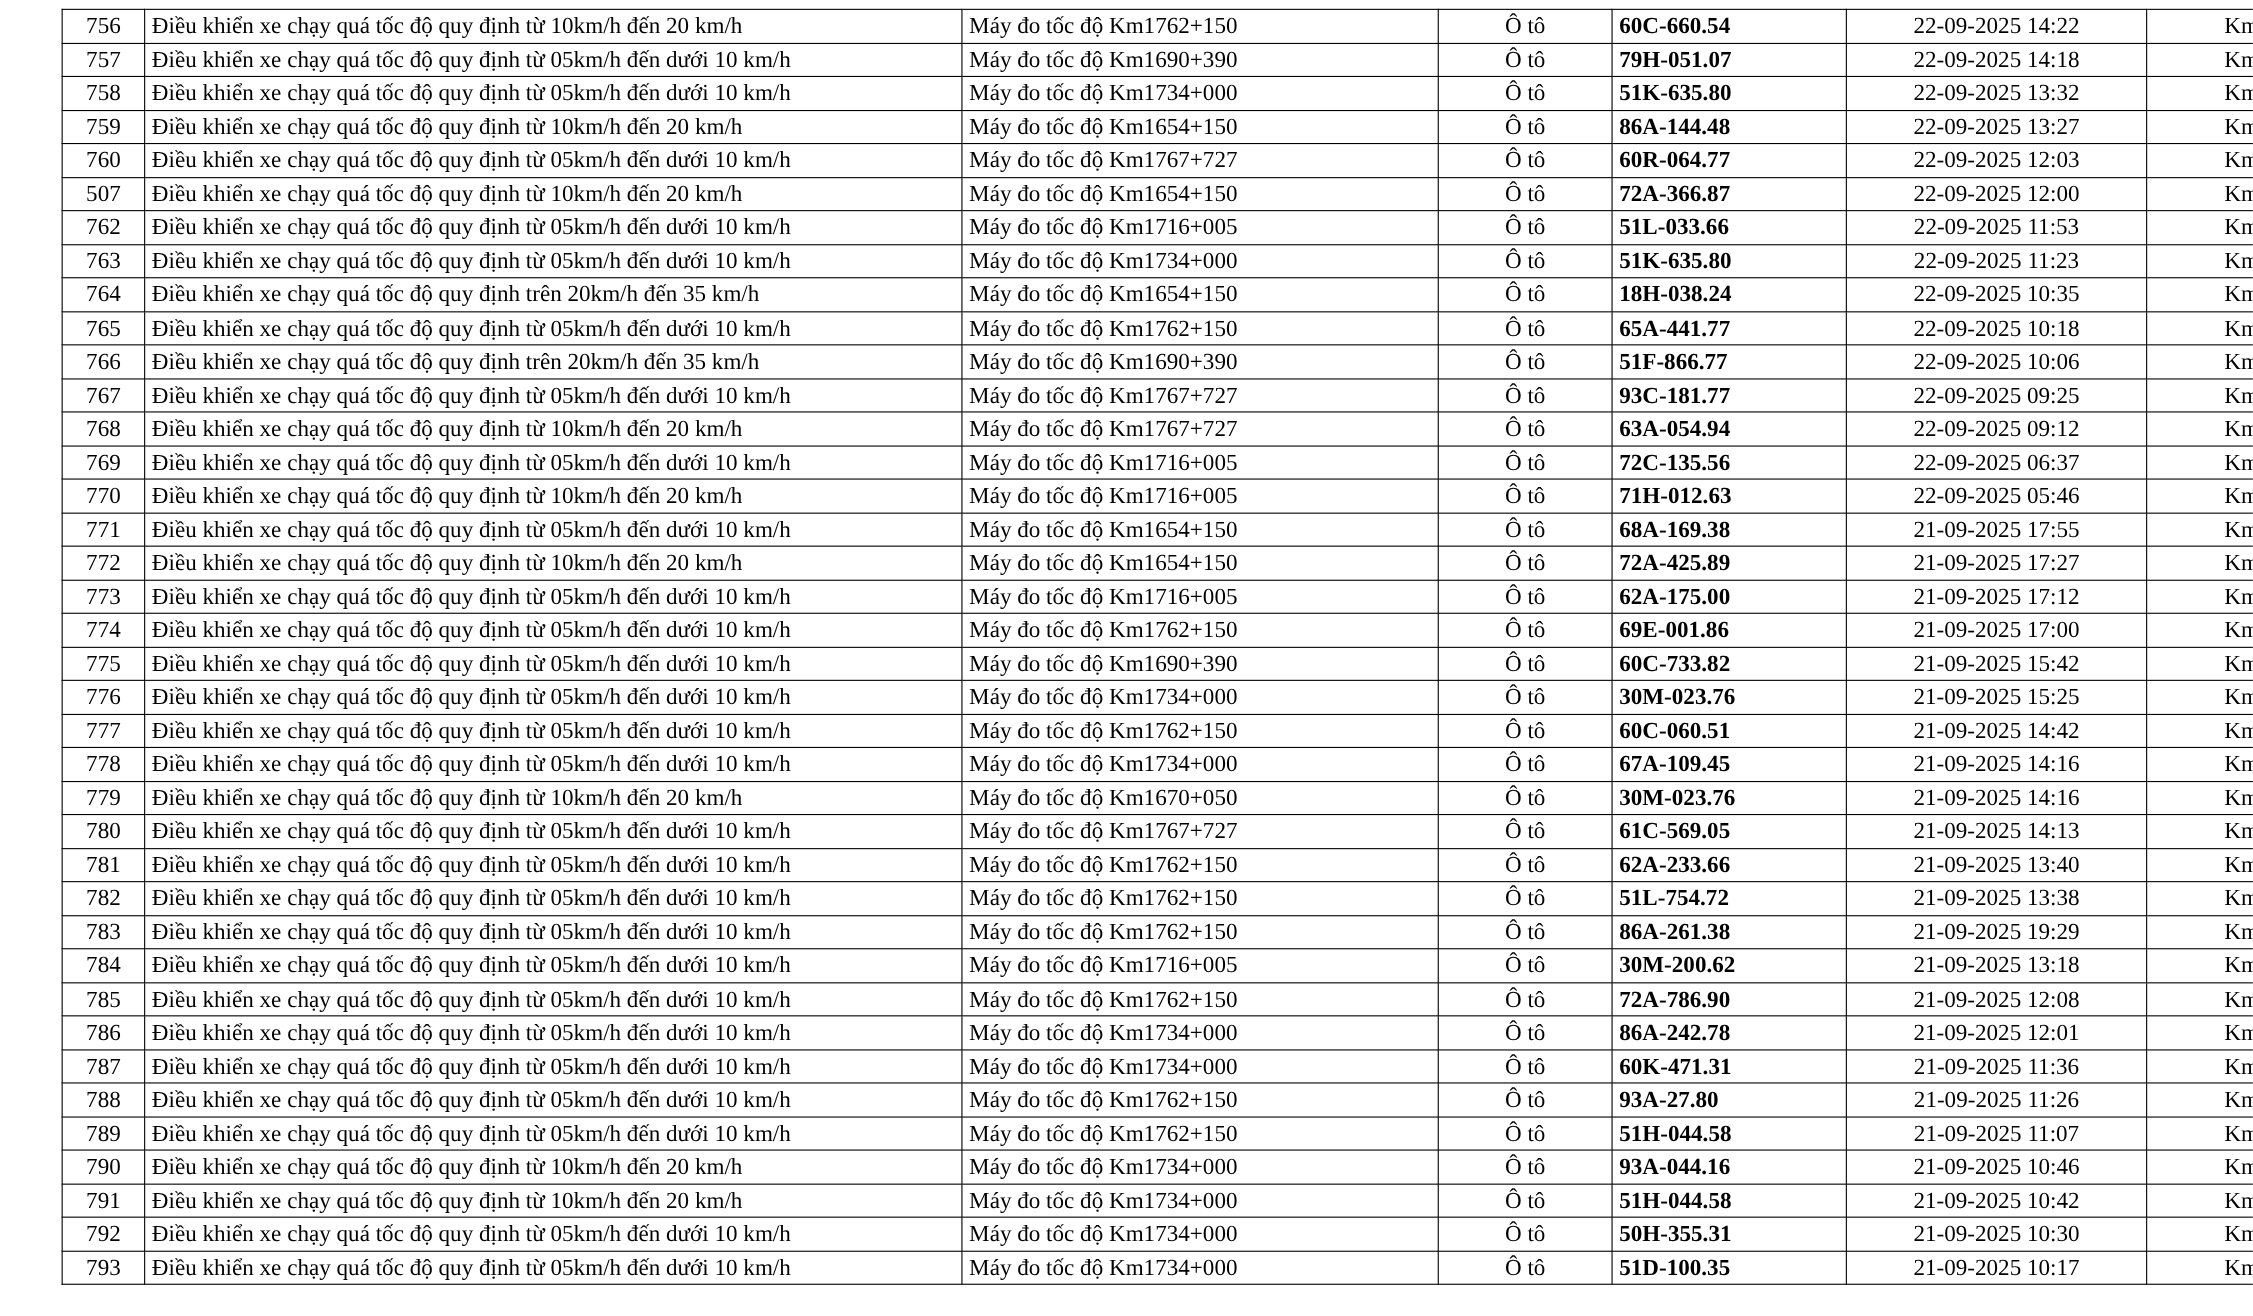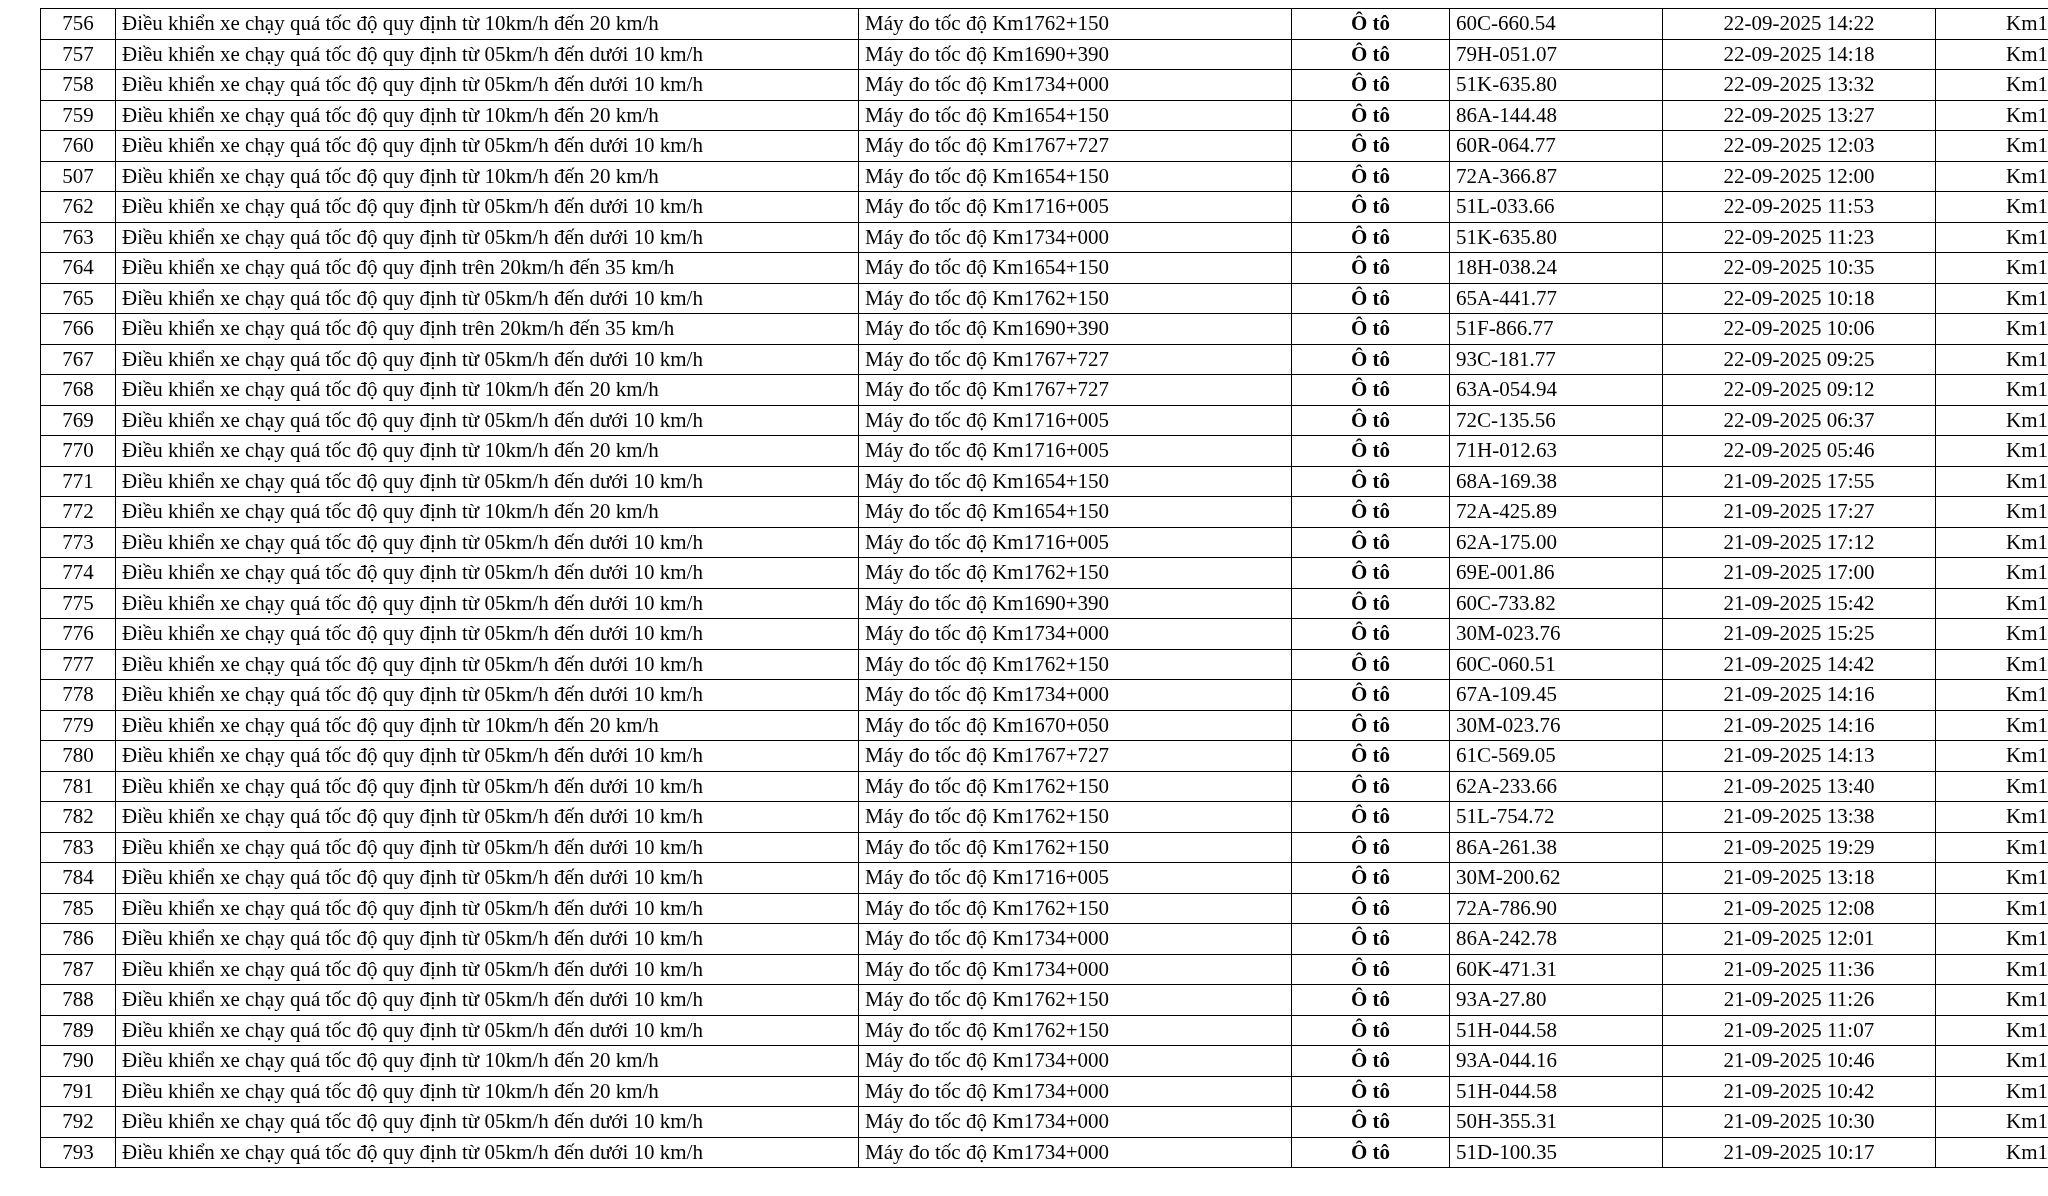--- a/index.html
+++ b/index.html
@@ -10,21 +10,21 @@
   body {
     width: 2048px;
     height: 1196px;
     font-family: "Liberation Serif", serif;
     color: #000000;
   }
   .page {
     width: 2048px;
     height: 1196px;
     box-sizing: border-box;
-    padding: 8px 40px 0 40px;
+    padding: 8px 40px 0 56px;
   }
   table.violations {
     border-collapse: collapse;
     width: 1968px;
     table-layout: fixed;
   }
   table.violations td {
     border: 1px solid #000000;
     font-size: 21px;
     line-height: 1.08;
@@ -46,27 +46,26 @@
   }
   td.col-device {
     width: 420px;
     text-align: left;
     padding-left: 10px;
     margin-left: 12px;
   }
   td.col-type {
     width: 145px;
     text-align: center;
-    font-weight: bold;
   }
   td.col-plate {
     width: 200px;
     text-align: left;
     padding-left: 10px;
-    font-weight: normal;
+    font-weight: bold;
   }
   td.col-time {
     width: 260px;
     text-align: center;
     padding-left: 10px;
   }
   td.col-location {
     width: 245px;
     text-align: center;
   }

